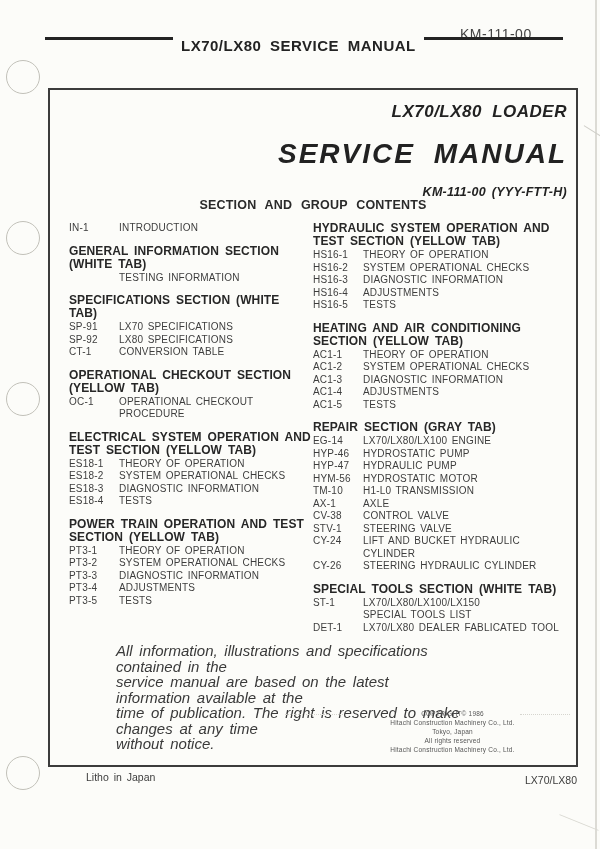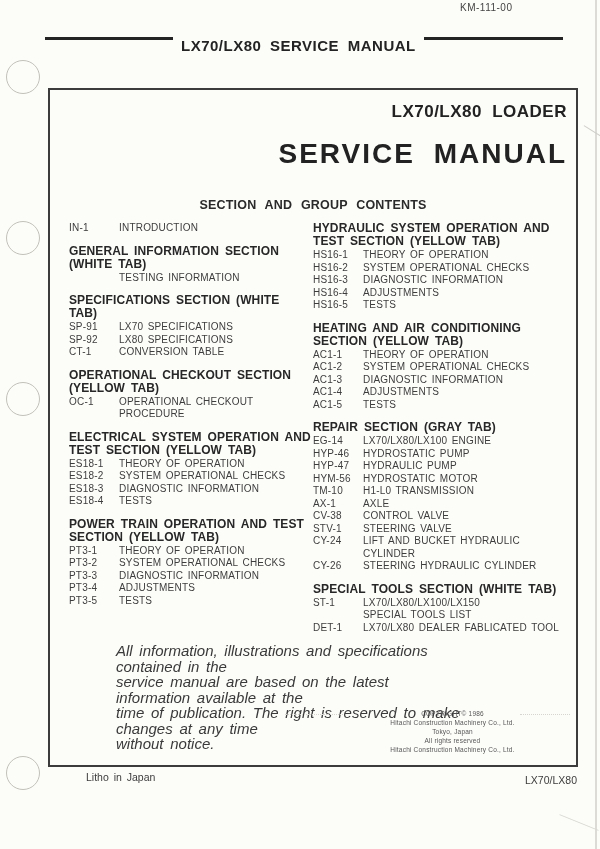--- a/index.html
+++ b/index.html
@@ -11,31 +11,31 @@
     -webkit-font-smoothing:antialiased;
   }
   
   .page-edge{position:absolute;right:3px;top:0;width:2px;height:100%;background:#dcdbd5;}
   .artifact{position:absolute;background:#cfcec8;height:1px;}
   .artifact.tr{left:582px;top:132px;width:26px;transform:rotate(32deg);}
   .artifact.br{left:558px;top:822px;width:42px;transform:rotate(22deg);background:#d9d8d2;}
   .punch{position:absolute;left:6px;width:32px;height:32px;border-radius:50%;
     border:1.5px solid #c2c1b9;background:transparent;}
   
-  .doc-number{position:absolute;left:460px;top:2px;font-size:10px;letter-spacing:0.5px;color:#444;}
+  .doc-number{position:absolute;left:460px;top:26px;font-size:14px;letter-spacing:0.5px;color:#444;}
   .header-row{position:absolute;left:45px;top:37px;width:518px;display:flex;align-items:flex-start;}
   .rule{height:3px;background:#242424;}
   .rule.left{width:128px;}
   .rule.right{flex:1;}
   .header-title{font-size:15px;font-weight:bold;color:#232323;
     letter-spacing:0.5px;word-spacing:4px;padding:0 8px;white-space:nowrap;}
   
   .content-box{position:absolute;left:48px;top:88px;width:530px;height:679px;
     border:2px solid #3c3c3c;box-sizing:border-box;}
-  .title-block{position:absolute;right:9px;top:12px;text-align:right;color:#222;}
+  .title-block{position:absolute;right:9px;top:12px;text-align:right;color:#222;font-style:italic;}
   .model-line{font-size:17px;font-weight:bold;letter-spacing:0.5px;word-spacing:5px;}
   .manual-title{font-size:28px;font-weight:bold;letter-spacing:2px;word-spacing:9px;margin-top:16px;}
   .code-line{font-size:12.5px;font-weight:bold;margin-top:15px;word-spacing:2px;letter-spacing:0.3px;}
   .contents-heading{position:absolute;left:0;top:108px;width:100%;text-align:center;
     font-size:12.5px;font-weight:bold;word-spacing:5px;letter-spacing:0.2px;color:#2a2a2a;}
   
   .columns{position:absolute;left:19px;top:132px;width:494px;display:flex;justify-content:space-between;}
   .col{width:243px;}
   .col.right{width:250px;}
   .toc-section{margin-bottom:10px;}
@@ -74,20 +74,21 @@
   <div class="rule left"></div>
   <div class="header-title">LX70/LX80 SERVICE MANUAL</div>
   <div class="rule right"></div>
 </div>
 
 <div class="content-box">
 
   <div class="title-block">
     <div class="model-line">LX70/LX80 LOADER</div>
     <div class="manual-title">SERVICE MANUAL</div>
+    <div class="code-line">KM-111-00 (YYY-FTT-H)</div>
   </div>
 
   <div class="contents-heading">SECTION AND GROUP CONTENTS</div>
 
   <div class="columns">
     <div class="col left">
         <div class="toc-section">
           <div class="toc-row">
             <span class="toc-code">IN-1</span>
             <span class="toc-label">INTRODUCTION</span>

